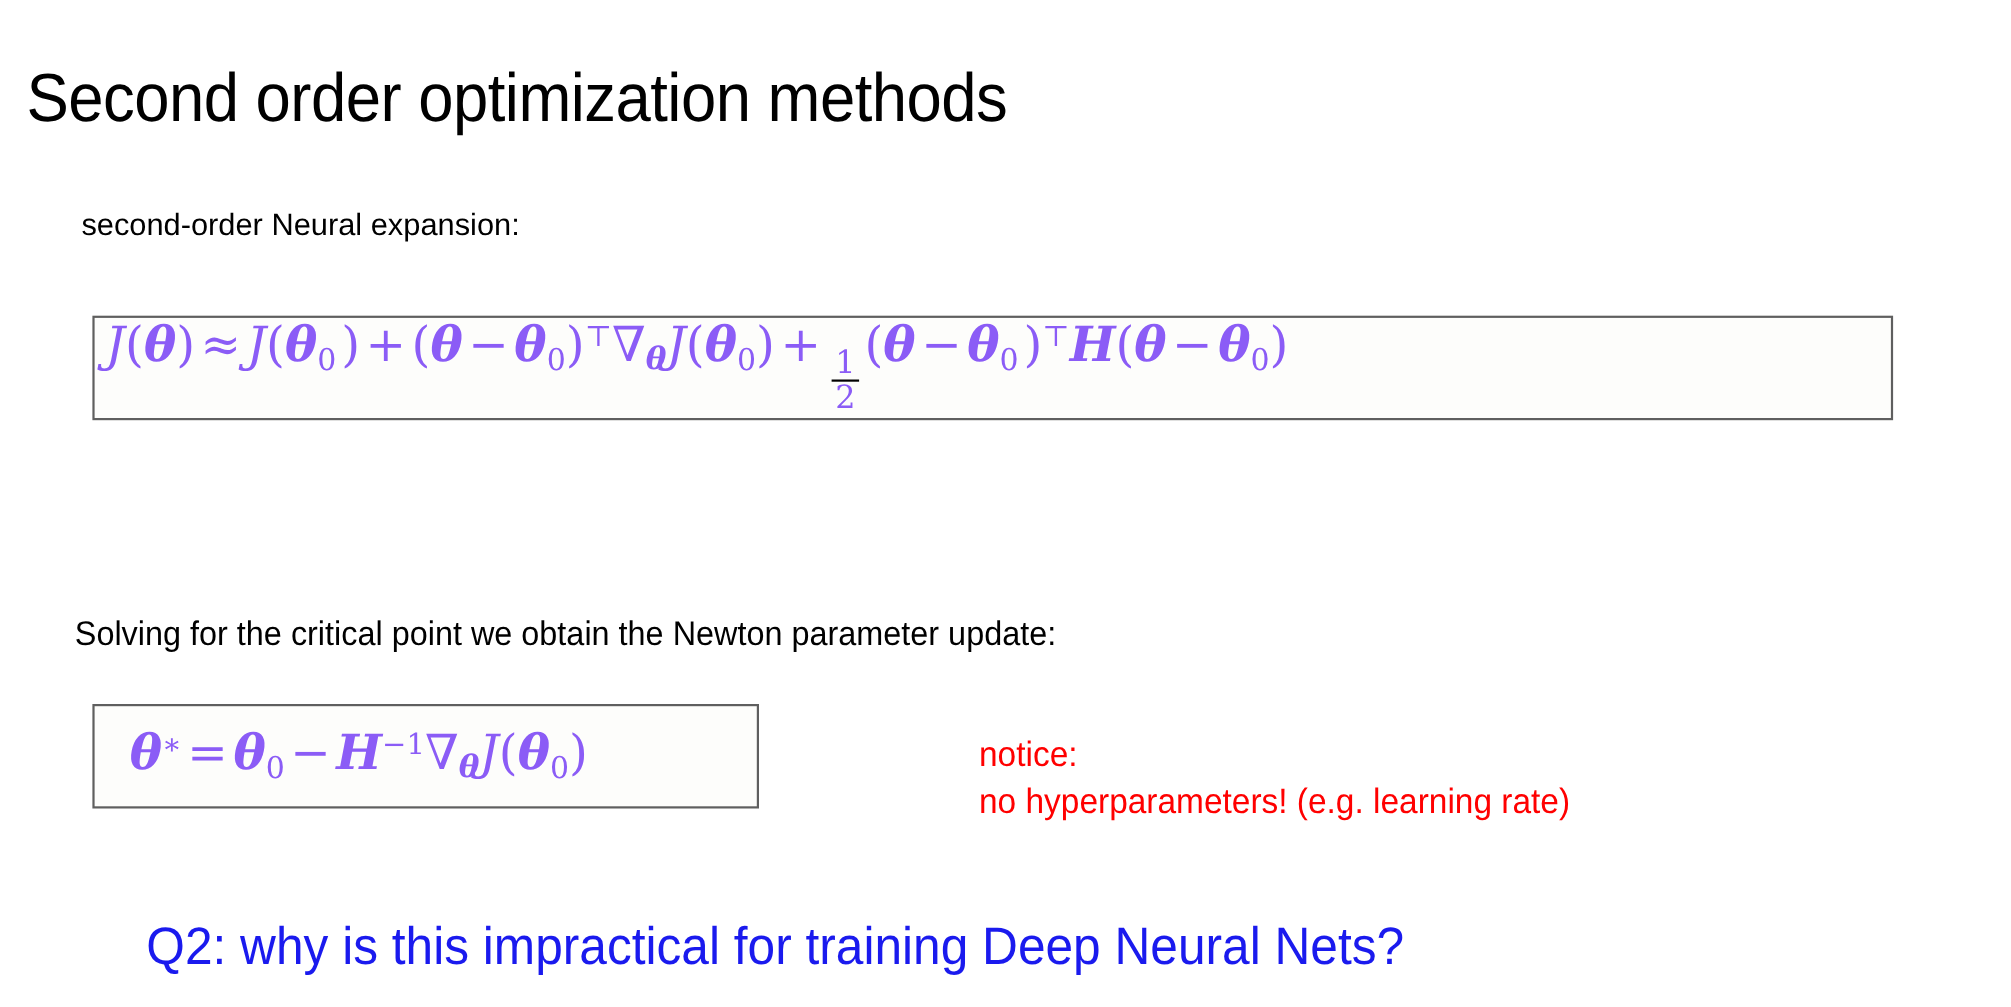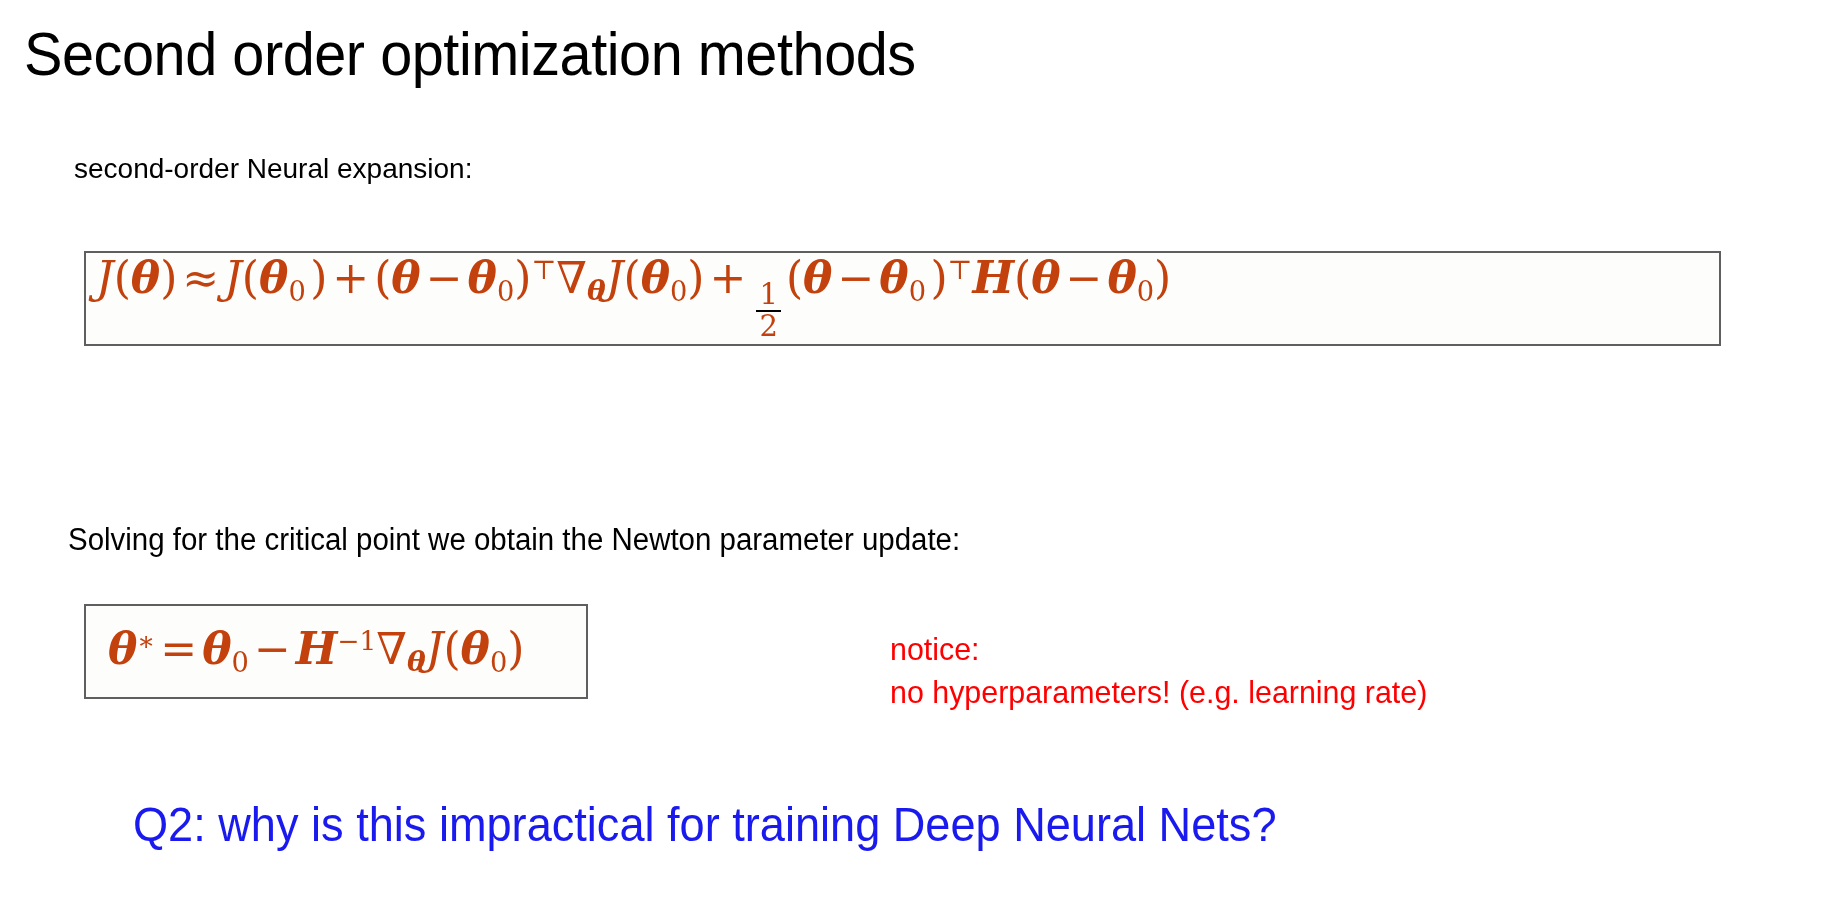--- a/index.html
+++ b/index.html
@@ -14,20 +14,21 @@
     position: relative;
     overflow: hidden;
     font-family: "Liberation Sans", sans-serif;
     -webkit-font-smoothing: antialiased;
   }
 
   .slide {
     position: absolute;
     inset: 0;
     background: #ffffff;
+    margin-top: 36px;
   }
 
   
   .slide-title {
     position: absolute;
     left: 24px;
     top: 18px;
     font-family: "Liberation Sans Narrow", "Liberation Sans", sans-serif;
     font-size: 62px;
     line-height: 72px;
@@ -77,28 +78,28 @@
   #eq-box-taylor {
     left: 84px;
     top: 251px;
     width: 1637px;
     height: 95px;
     padding-left: 10px;
   }
   #eq-box-newton {
     left: 84px;
     top: 604px;
-    width: 504px;
+    width: 606px;
     height: 95px;
-    padding-left: 22px;
+    padding-left: 32px;
   }
 
   .math {
     font-family: "DejaVu Serif", "Liberation Serif", serif;
-    color: #c2410c;
+    color: #8b5cf6;
     white-space: nowrap;
     line-height: 1;
   }
   #eq-taylor-math { font-size: 44px; }
   #eq-newton-math { font-size: 44px; }
 
   .mi        { font-style: italic; }
   .mbf       { font-style: italic; font-weight: bold; }
   .mop       { font-style: normal; padding: 0 5px; }
   .mpar      { font-style: normal; }

